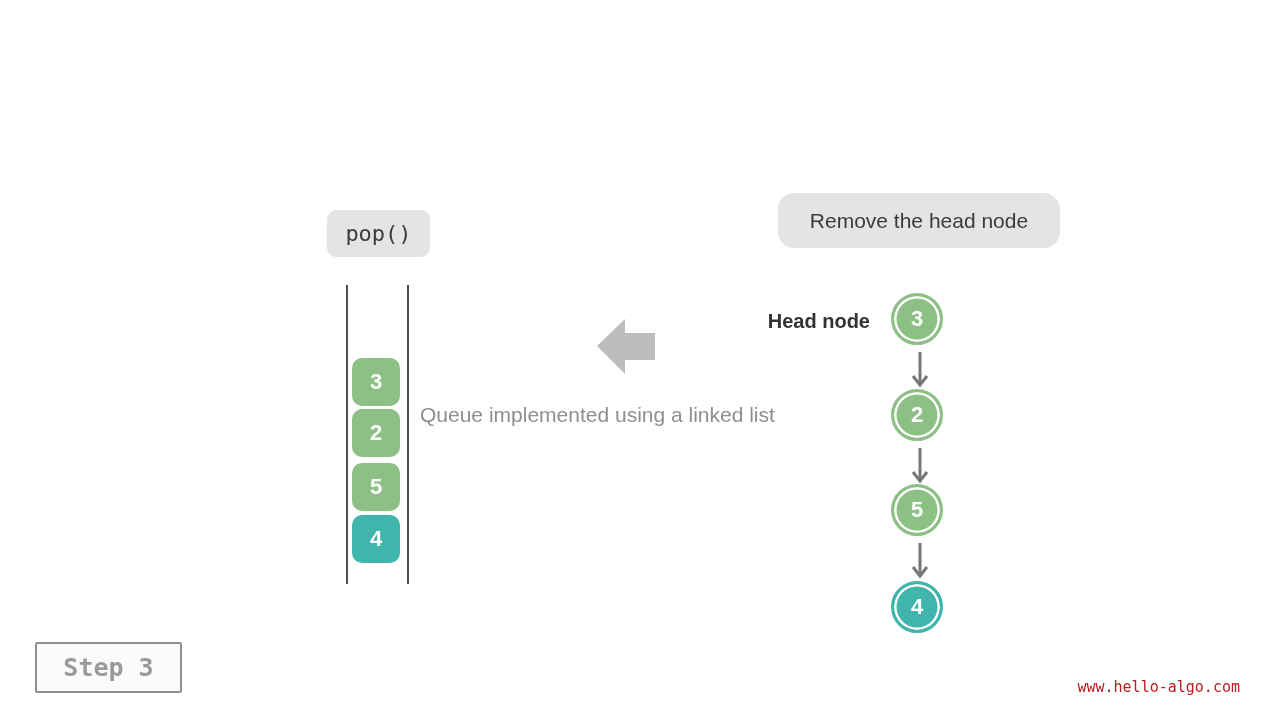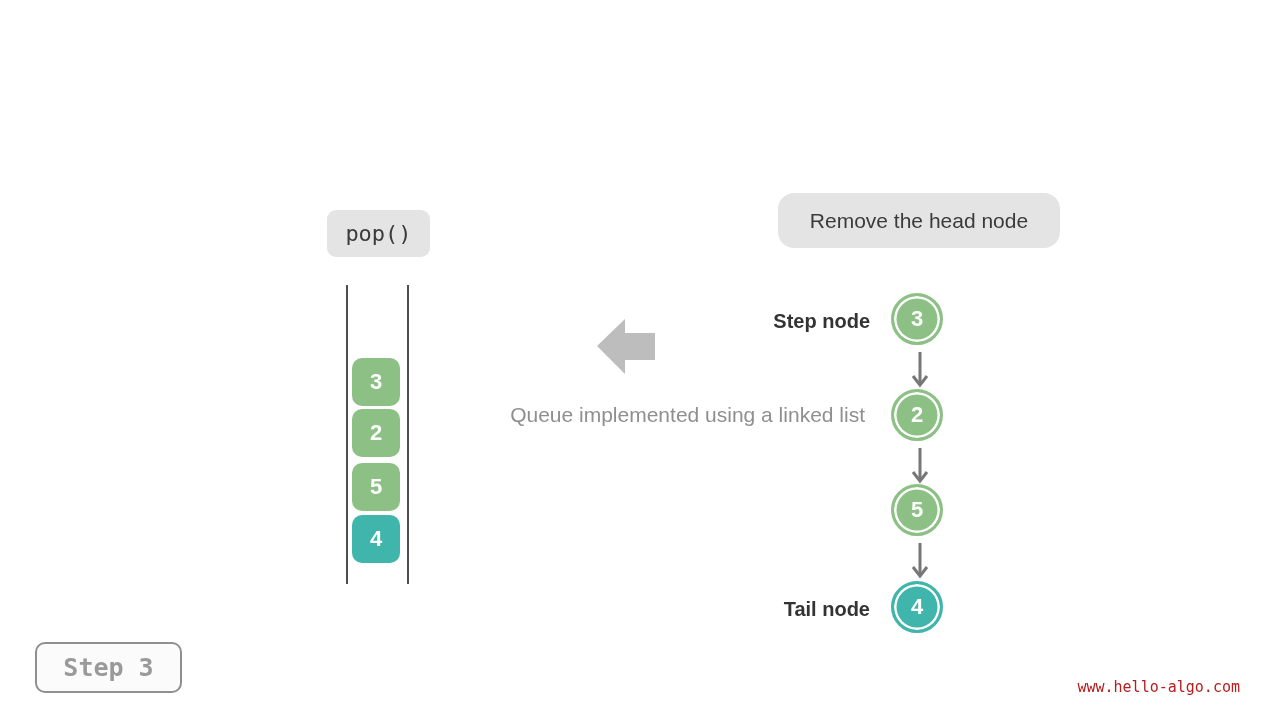--- a/index.html
+++ b/index.html
@@ -43,21 +43,21 @@
     display: flex; align-items: center; justify-content: center;
   }
   .green-bg { background: #8cc084; }
   .teal-bg  { background: #3fb5ac; }
 
   .big-arrow { position: absolute; left: 597px; top: 318px; }
 
   .caption {
     position: absolute;
     left: 420px; top: 403px; width: 445px;
-    text-align: right;
+    text-align: left;
     color: #8f8f8f; font-size: 21px;
   }
 
   .side-label {
     position: absolute;
     width: 170px; text-align: right;
     color: #333333; font-size: 20px; font-weight: bold;
   }
   .head-label { left: 700px; top: 310px; }
   .tail-label { left: 700px; top: 598px; }
@@ -73,21 +73,21 @@
   .node.green-node { background: #8cc084; border: 3px solid #8cc084; }
   .node.teal-node  { background: #3fb5ac; border: 3px solid #3fb5ac; }
 
   .connector { position: absolute; left: 911px; }
 
   .step-badge {
     position: absolute;
     left: 35px; top: 642px; width: 147px; height: 51px;
     background: #fbfbfb;
     border: 2px solid #8f8f8f;
-    border-radius: 10px;
+    border-radius: 2px;
     color: #9a9a9a;
     font-family: "DejaVu Sans Mono", monospace;
     font-weight: bold; font-size: 25px;
     display: flex; align-items: center; justify-content: center;
   }
 
   .watermark {
     position: absolute;
     left: 1040px; top: 678px; width: 200px;
     text-align: right;
@@ -111,22 +111,21 @@
   <div class="stack-item green-bg" style="top:409px">2</div>
   <div class="stack-item green-bg" style="top:463px">5</div>
   <div class="stack-item teal-bg" style="top:515px">4</div>
 
   <svg class="big-arrow" width="58" height="57" viewBox="0 0 58 57">
     <polygon points="0,28 28,1 28,15 58,15 58,42 28,42 28,56" fill="#bdbdbd"></polygon>
   </svg>
 
   <div class="caption">Queue implemented using a linked list</div>
 
-  <div class="side-label head-label">Step node</div>
-  <div class="side-label tail-label">Tail node</div>
+  <div class="side-label head-label">Head node</div>
 
   <div class="node green-node" style="top:293px">3</div>
   <div class="node green-node" style="top:389px">2</div>
   <div class="node green-node" style="top:484px">5</div>
   <div class="node teal-node" style="top:581px">4</div>
 
   <svg class="connector" style="top:352px" width="18" height="36" viewBox="0 0 18 36">
     <line x1="9" y1="0" x2="9" y2="32" stroke="#777777" stroke-width="3"></line>
     <polyline points="2,24 9,33 16,24" fill="none" stroke="#777777" stroke-width="3"></polyline>
   </svg>

